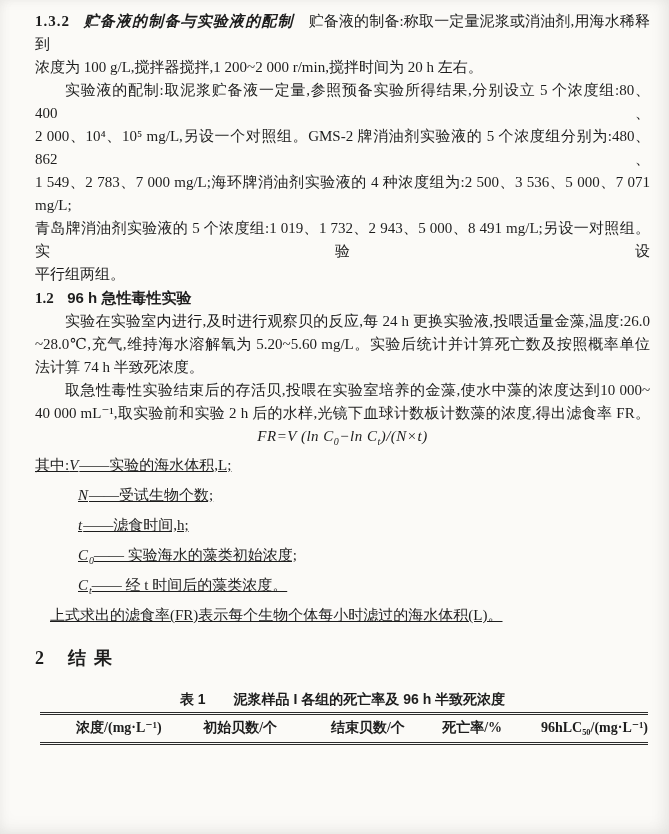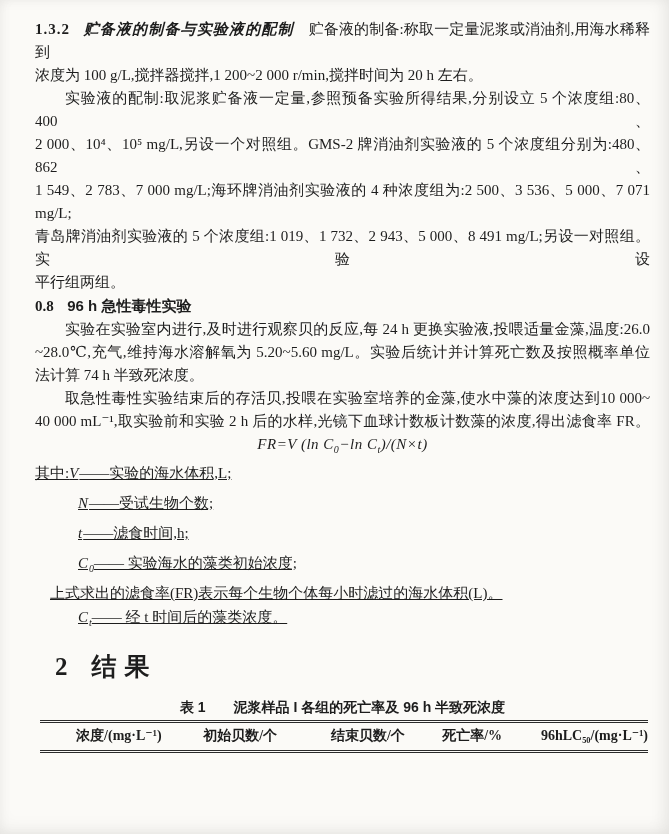--- a/index.html
+++ b/index.html
@@ -5,44 +5,43 @@
   html,body { margin:0; padding:0; background:#e8e8e8; }
   .page {
     position:relative;
     width:669px; height:834px;
     margin:0 auto;
     background:#fbfaf7;
     color:#1d1d1d;
     font-family:"Liberation Serif","DejaVu Serif",serif;
     font-size:15px; line-height:23px;
     box-sizing:border-box;
-    padding:18px 19px 0 35px;
+    padding:10px 19px 0 35px;
     overflow:hidden;
   }
   .page::after {
     content:""; position:absolute; inset:0; pointer-events:none;
     box-shadow: inset -7px 0 14px rgba(0,0,0,.05), inset 0 -8px 16px rgba(0,0,0,.035), inset 4px 0 10px rgba(0,0,0,.025);
   }
   .ln { text-align:justify; }
   .j   { text-align-last:justify; }
   .end { text-align-last:left; }
   .ind  { text-indent:2em; }
   .ind1 { text-indent:1em; }
   .secnum { font-weight:bold; margin-right:.9em; letter-spacing:1px; }
   .kai { font-style:italic; font-weight:600; margin-right:1em; letter-spacing:1px; }
   .h {
     font-family:"Liberation Sans","DejaVu Sans",sans-serif;
     font-weight:bold; text-align:left; text-align-last:left;
   }
   .h .hnum { margin-right:.9em; font-family:"Liberation Serif","DejaVu Serif",serif; }
   .h2big {
     margin-top:16px; height:30px; line-height:30px;
-    font-size:25px; font-weight:bold;
+    font-size:18px; font-weight:bold;
     font-family:"Liberation Sans","DejaVu Sans",sans-serif;
-    margin-left:20px;
   }
   .h2big .hnum { margin-right:24px; font-family:"Liberation Serif","DejaVu Serif",serif; }
   .h2big .htitle { letter-spacing:8px; }
   .h21 { margin-top:17px; }
   .formula {
     text-align:center; text-align-last:center;
     font-style:italic; letter-spacing:.5px;
   }
   .formula sub, .defline sub { font-size:10px; font-style:italic; }
   .defline { line-height:24px; text-align:center; text-align-last:left;text-decoration:underline; }
@@ -78,21 +77,21 @@
   </div>
   <div class="ln end">浓度为 100 g/L,搅拌器搅拌,1 200~2 000 r/min,搅拌时间为 20 h 左右。</div>
 
   <div class="ln j ind">实验液的配制:取泥浆贮备液一定量,参照预备实验所得结果,分别设立 5 个浓度组:80、400、</div>
   <div class="ln j">2 000、10⁴、10⁵ mg/L,另设一个对照组。GMS-2 牌消油剂实验液的 5 个浓度组分别为:480、862、</div>
   <div class="ln j">1 549、2 783、7 000 mg/L;海环牌消油剂实验液的 4 种浓度组为:2 500、3 536、5 000、7 071 mg/L;</div>
   <div class="ln j">青岛牌消油剂实验液的 5 个浓度组:1 019、1 732、2 943、5 000、8 491 mg/L;另设一对照组。实验设</div>
   <div class="ln end">平行组两组。</div>
 
   <div class="ln h">
-    <b class="hnum">0.8</b><span>96 h 急性毒性实验</span>
+    <b class="hnum">1.2</b><span>96 h 急性毒性实验</span>
   </div>
 
 
   <div class="ln j ind">实验在实验室内进行,及时进行观察贝的反应,每 24 h 更换实验液,投喂适量金藻,温度:26.0</div>
   <div class="ln j">~28.0℃,充气,维持海水溶解氧为 5.20~5.60 mg/L。实验后统计并计算死亡数及按照概率单位</div>
   <div class="ln end">法计算 74 h 半致死浓度。</div>
 
 
   <div class="ln j ind">取急性毒性实验结束后的存活贝,投喂在实验室培养的金藻,使水中藻的浓度达到10 000~</div>
   <div class="ln j">40 000 mL⁻¹,取实验前和实验 2 h 后的水样,光镜下血球计数板计数藻的浓度,得出滤食率 FR。</div>
@@ -106,24 +105,24 @@
   </div>
   <div class="defline defitem">
     <i>N</i><sub></sub><span>——受试生物个数;</span>
   </div>
   <div class="defline defitem">
     <i>t</i><sub></sub><span>——滤食时间,h;</span>
   </div>
   <div class="defline defitem">
     <i>C</i><sub>0</sub><span>—— 实验海水的藻类初始浓度;</span>
   </div>
-  <div class="defline ind1">上式求出的滤食率(FR)表示每个生物个体每小时滤过的海水体积(L)。</div>
   <div class="defline defitem">
     <i>C</i><sub>t</sub><span>—— 经 t 时间后的藻类浓度。</span>
   </div>
+  <div class="defline ind1">上式求出的滤食率(FR)表示每个生物个体每小时滤过的海水体积(L)。</div>
 
   <div class="h2big">
     <span class="hnum">2</span><span class="htitle">结果</span>
   </div>
 
 
   <div class="tcap">
     <span class="tcap-label">表 1</span><span class="tcap-text">泥浆样品 I 各组的死亡率及 96 h 半致死浓度</span>
   </div>
 

